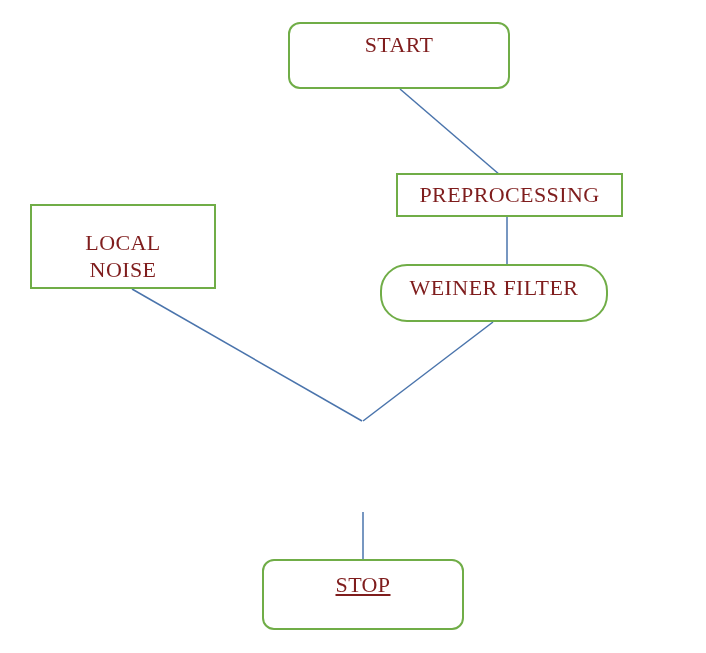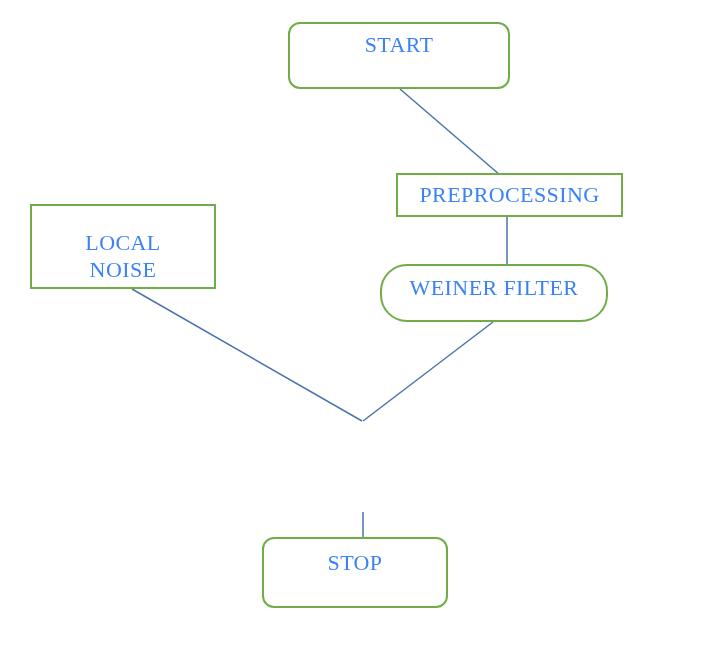--- a/index.html
+++ b/index.html
@@ -22,35 +22,35 @@
     width: 706px;
     height: 653px;
     pointer-events: none;
   }
   .node {
     position: absolute;
     box-sizing: border-box;
     background: #ffffff;
     border: 2px solid #70ad47;
     text-align: center;
-    color: #3b82f6;
+    color: #7f1d1d;
     font-size: 22px;
     line-height: 26px;
     letter-spacing: 0.4px;
   }
   .node.rounded {
     border-radius: 12px;
   }
   .node-start          { left: 288px; top: 22px;  width: 222px; height: 67px; padding-top: 8px; }
   .node-preprocessing  { left: 396px; top: 173px; width: 227px; height: 44px; padding-top: 7px; }
   .node-local-noise    { left: 30px;  top: 204px; width: 186px; height: 85px; padding-top: 23px; line-height: 27px; }
   .node-weiner-filter  { left: 380px; top: 264px; width: 228px; height: 58px; padding-top: 9px; border-radius: 27px; }
   .node-modified-lms   { left: 247px; top: 422px; width: 230px; height: 90px; padding-top: 5px; }
   .node-modified-lms .second-line { margin-top: 25px; }
-  .node-stop           { left: 262px; top: 537px; width: 186px; height: 71px; padding-top: 11px; }
+  .node-stop           { left: 262px; top: 559px; width: 202px; height: 71px; padding-top: 11px; text-decoration: underline; }
 </style>
 </head>
 <body>
 
 <div class="canvas">
 
   <svg class="connectors" viewBox="0 0 706 653" xmlns="http://www.w3.org/2000/svg">
     <line x1="400" y1="89" x2="500" y2="175" stroke="#4a74ac" stroke-width="1.5"></line>
     <line x1="507" y1="217" x2="507" y2="264" stroke="#4a74ac" stroke-width="1.5"></line>
     <line x1="132" y1="289" x2="362" y2="421" stroke="#4a74ac" stroke-width="1.5"></line>

